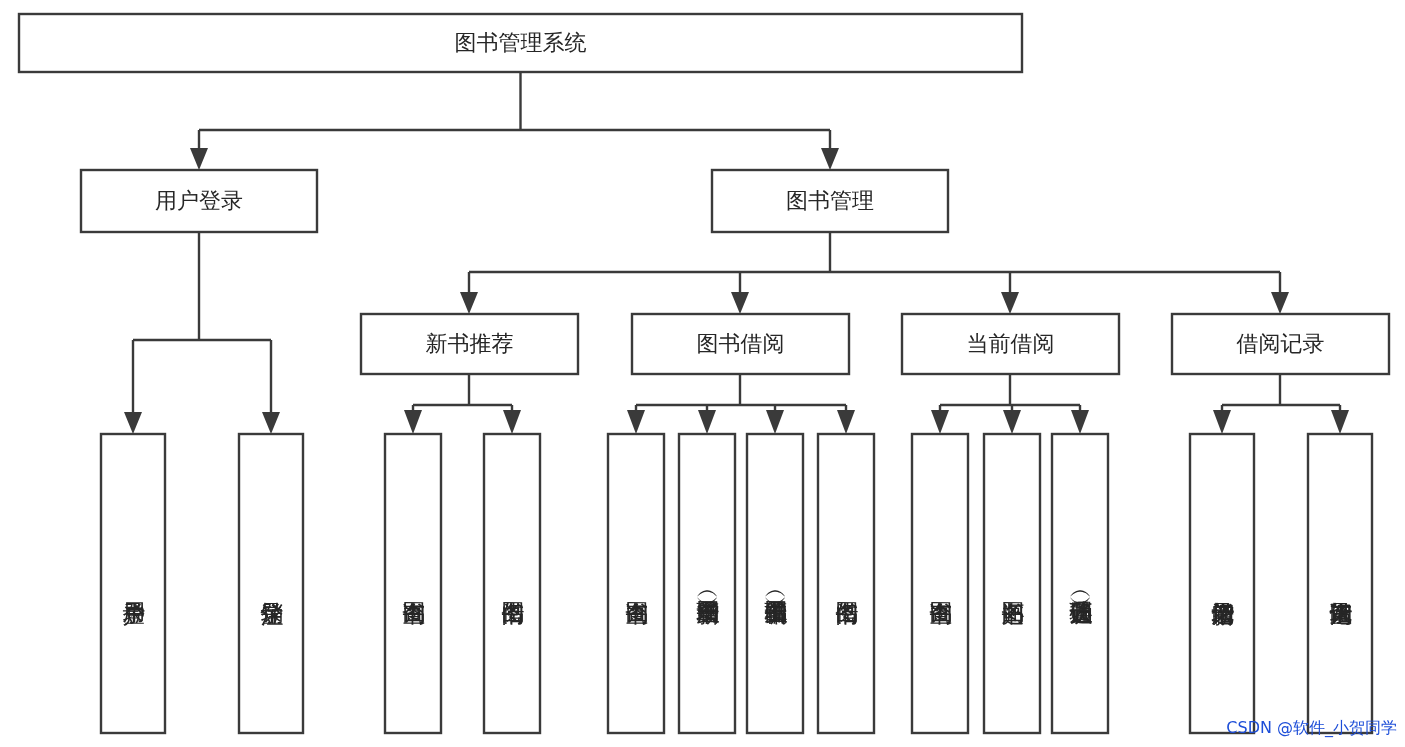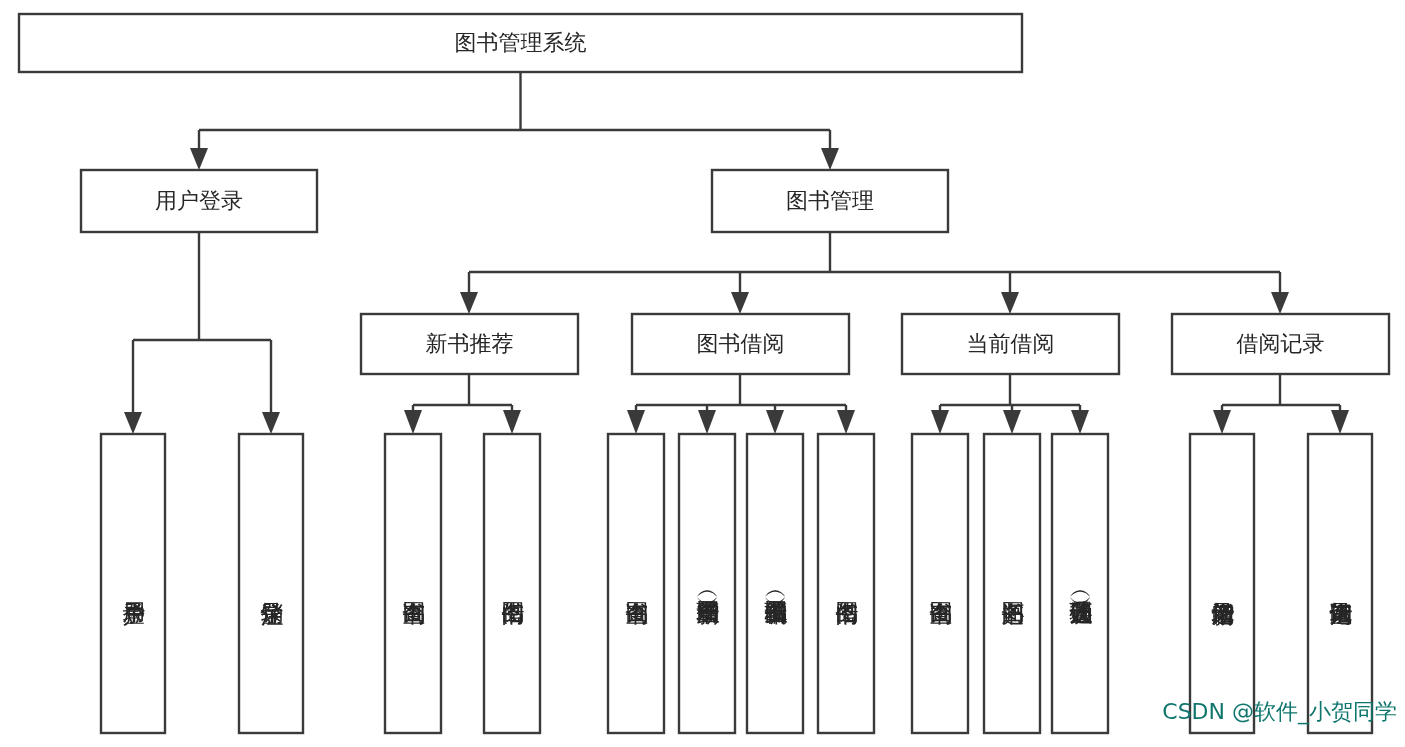--- a/index.html
+++ b/index.html
@@ -49,24 +49,24 @@
   }
   .label-h {
     font-size: 22px;
   }
   .label-v {
     font-size: 23px;
   }
   .watermark {
     position: absolute;
     right: 8px;
-    bottom: 20px;
+    bottom: 8px;
     font-family: "DejaVu Sans", "Liberation Sans", sans-serif;
-    font-size: 22px;
-    color: #0f766e;
+    font-size: 16px;
+    color: #1d4ed8;
     white-space: nowrap;
     user-select: none;
   }
 </style>
 </head>
 <body>
 
 <div id="diagram-root">
 
   <svg id="flow" viewBox="0 0 1405 747" xmlns="http://www.w3.org/2000/svg">

